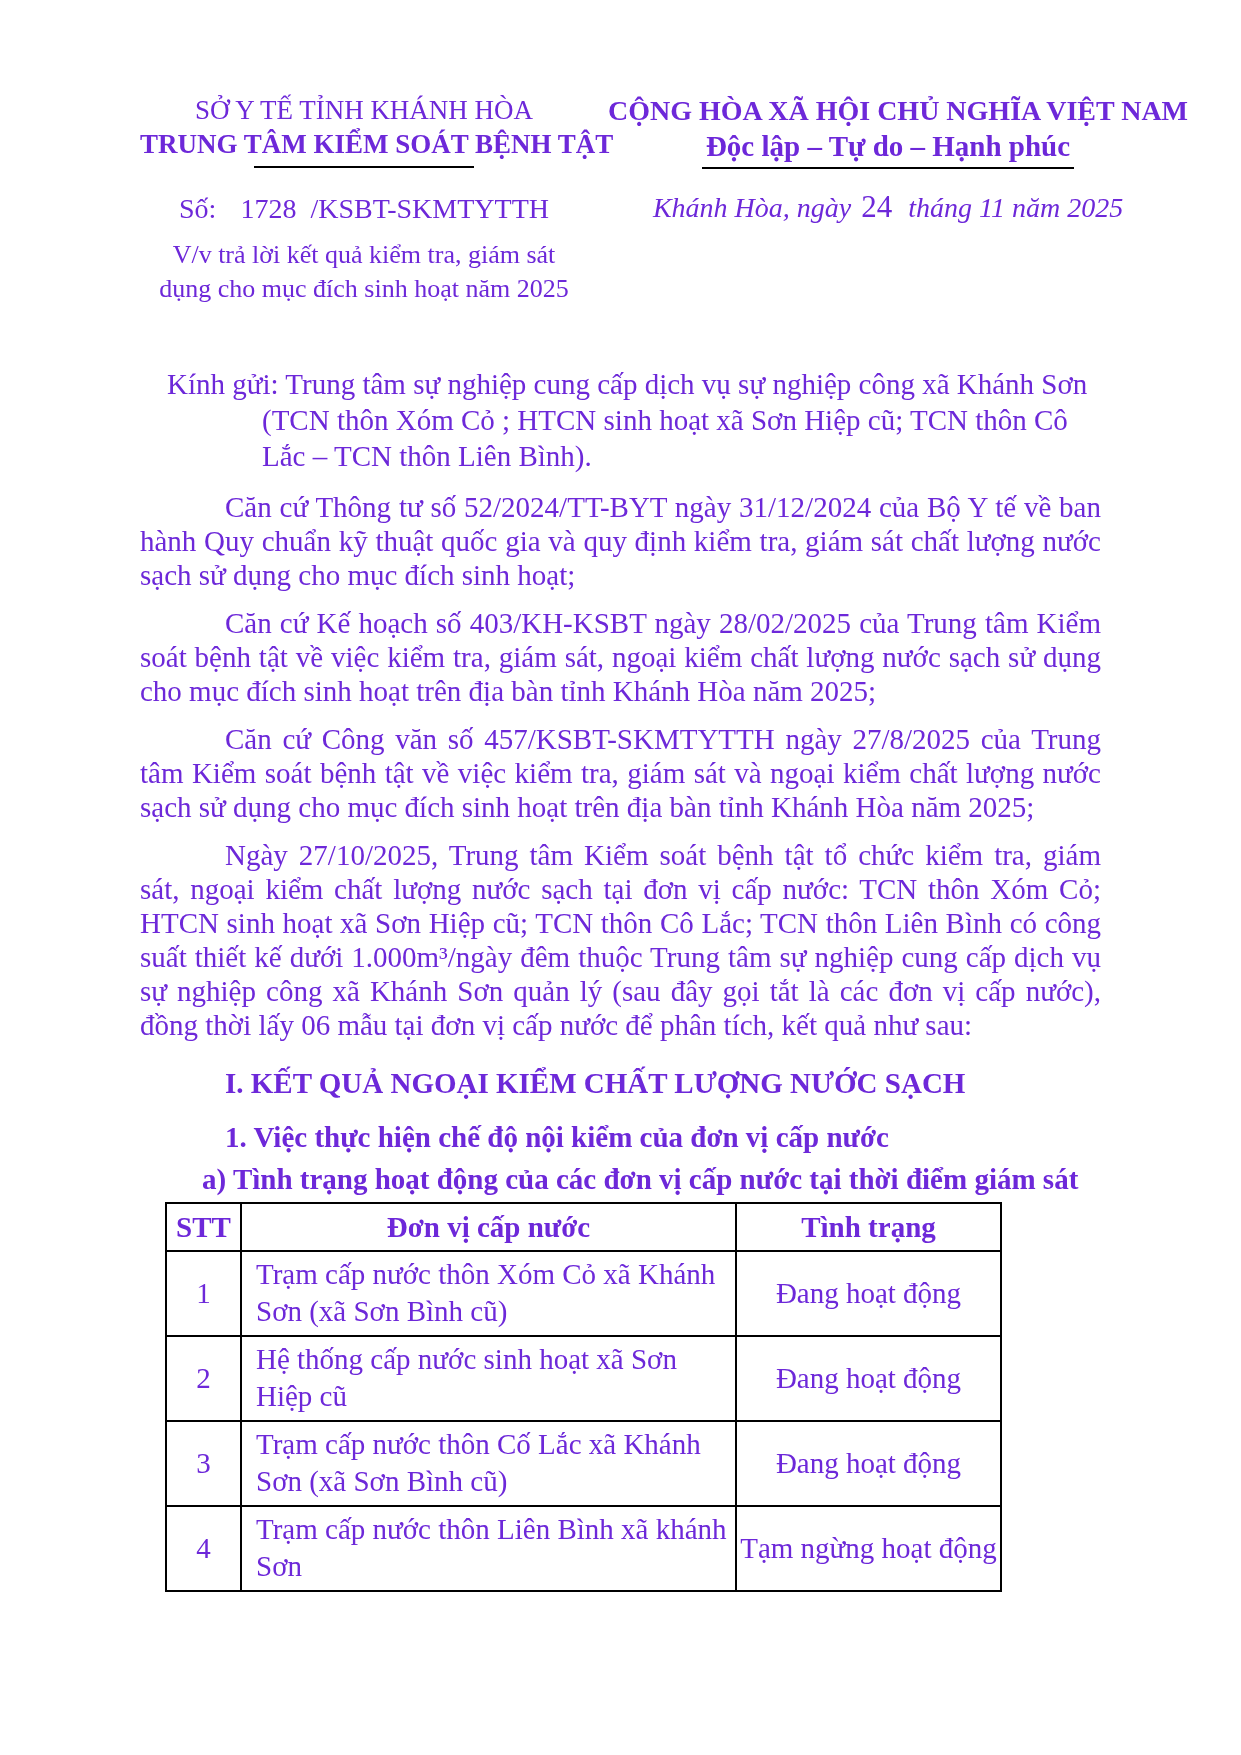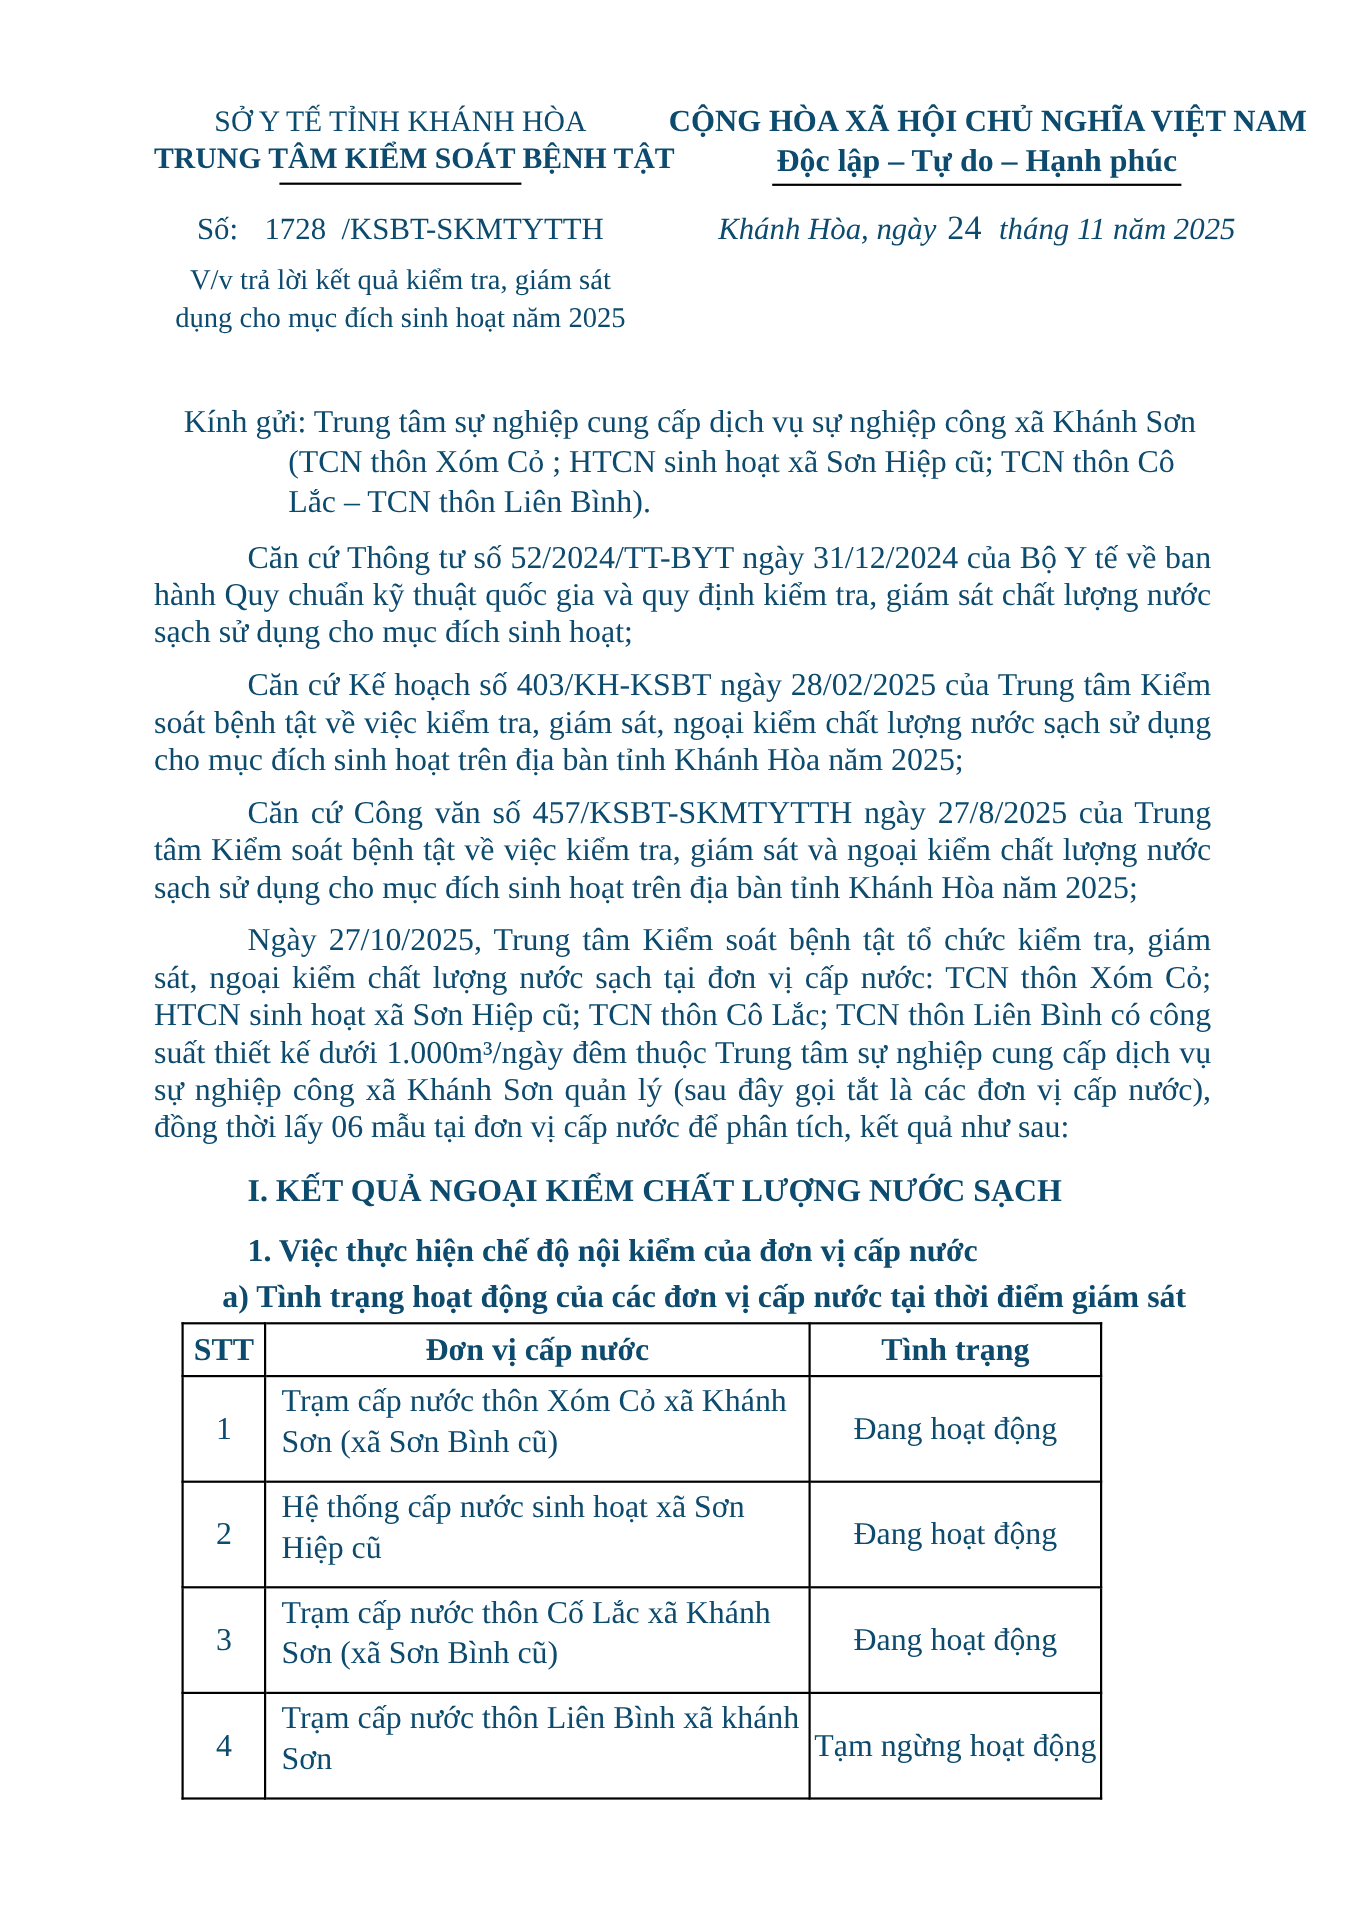--- a/index.html
+++ b/index.html
@@ -1,21 +1,21 @@
 <!DOCTYPE html>
 <html><head>
 <meta charset="utf-8">
 <style>
   html, body { margin: 0; padding: 0; background: #ffffff; }
   .page {
     position: relative;
     width: 1241px;
     height: 1755px;
     background: #ffffff;
-    color: #0c4a6e;
+    color: #6d28d9;
     font-family: "Liberation Serif", "DejaVu Serif", serif;
     overflow: hidden;
   }
   .content {
     position: absolute;
     left: 140px;
     top: 94px;
     width: 961px;
   }
 
@@ -75,21 +75,21 @@
   }
   table.results th, table.results td {
     border: 2px solid #000;
     font-size: 29px;
   }
   table.results th { height: 44px; text-align: center; font-weight: bold; }
   .col-stt { width: 75px; }
   .col-unit { width: 495px; }
   .col-status { width: 265px; }
   td.stt { text-align: center; height: 44px; }
-  td.unit { padding: 4px 6px 16px 14px; line-height: 37px; }
+  td.unit { padding: 4px 6px 5px 14px; line-height: 37px; }
   td.status { text-align: center; }
 </style>
 </head>
 <body>
 
 <div class="page">
   <div class="content">
 
     <div class="header">
       <div class="header-left">

